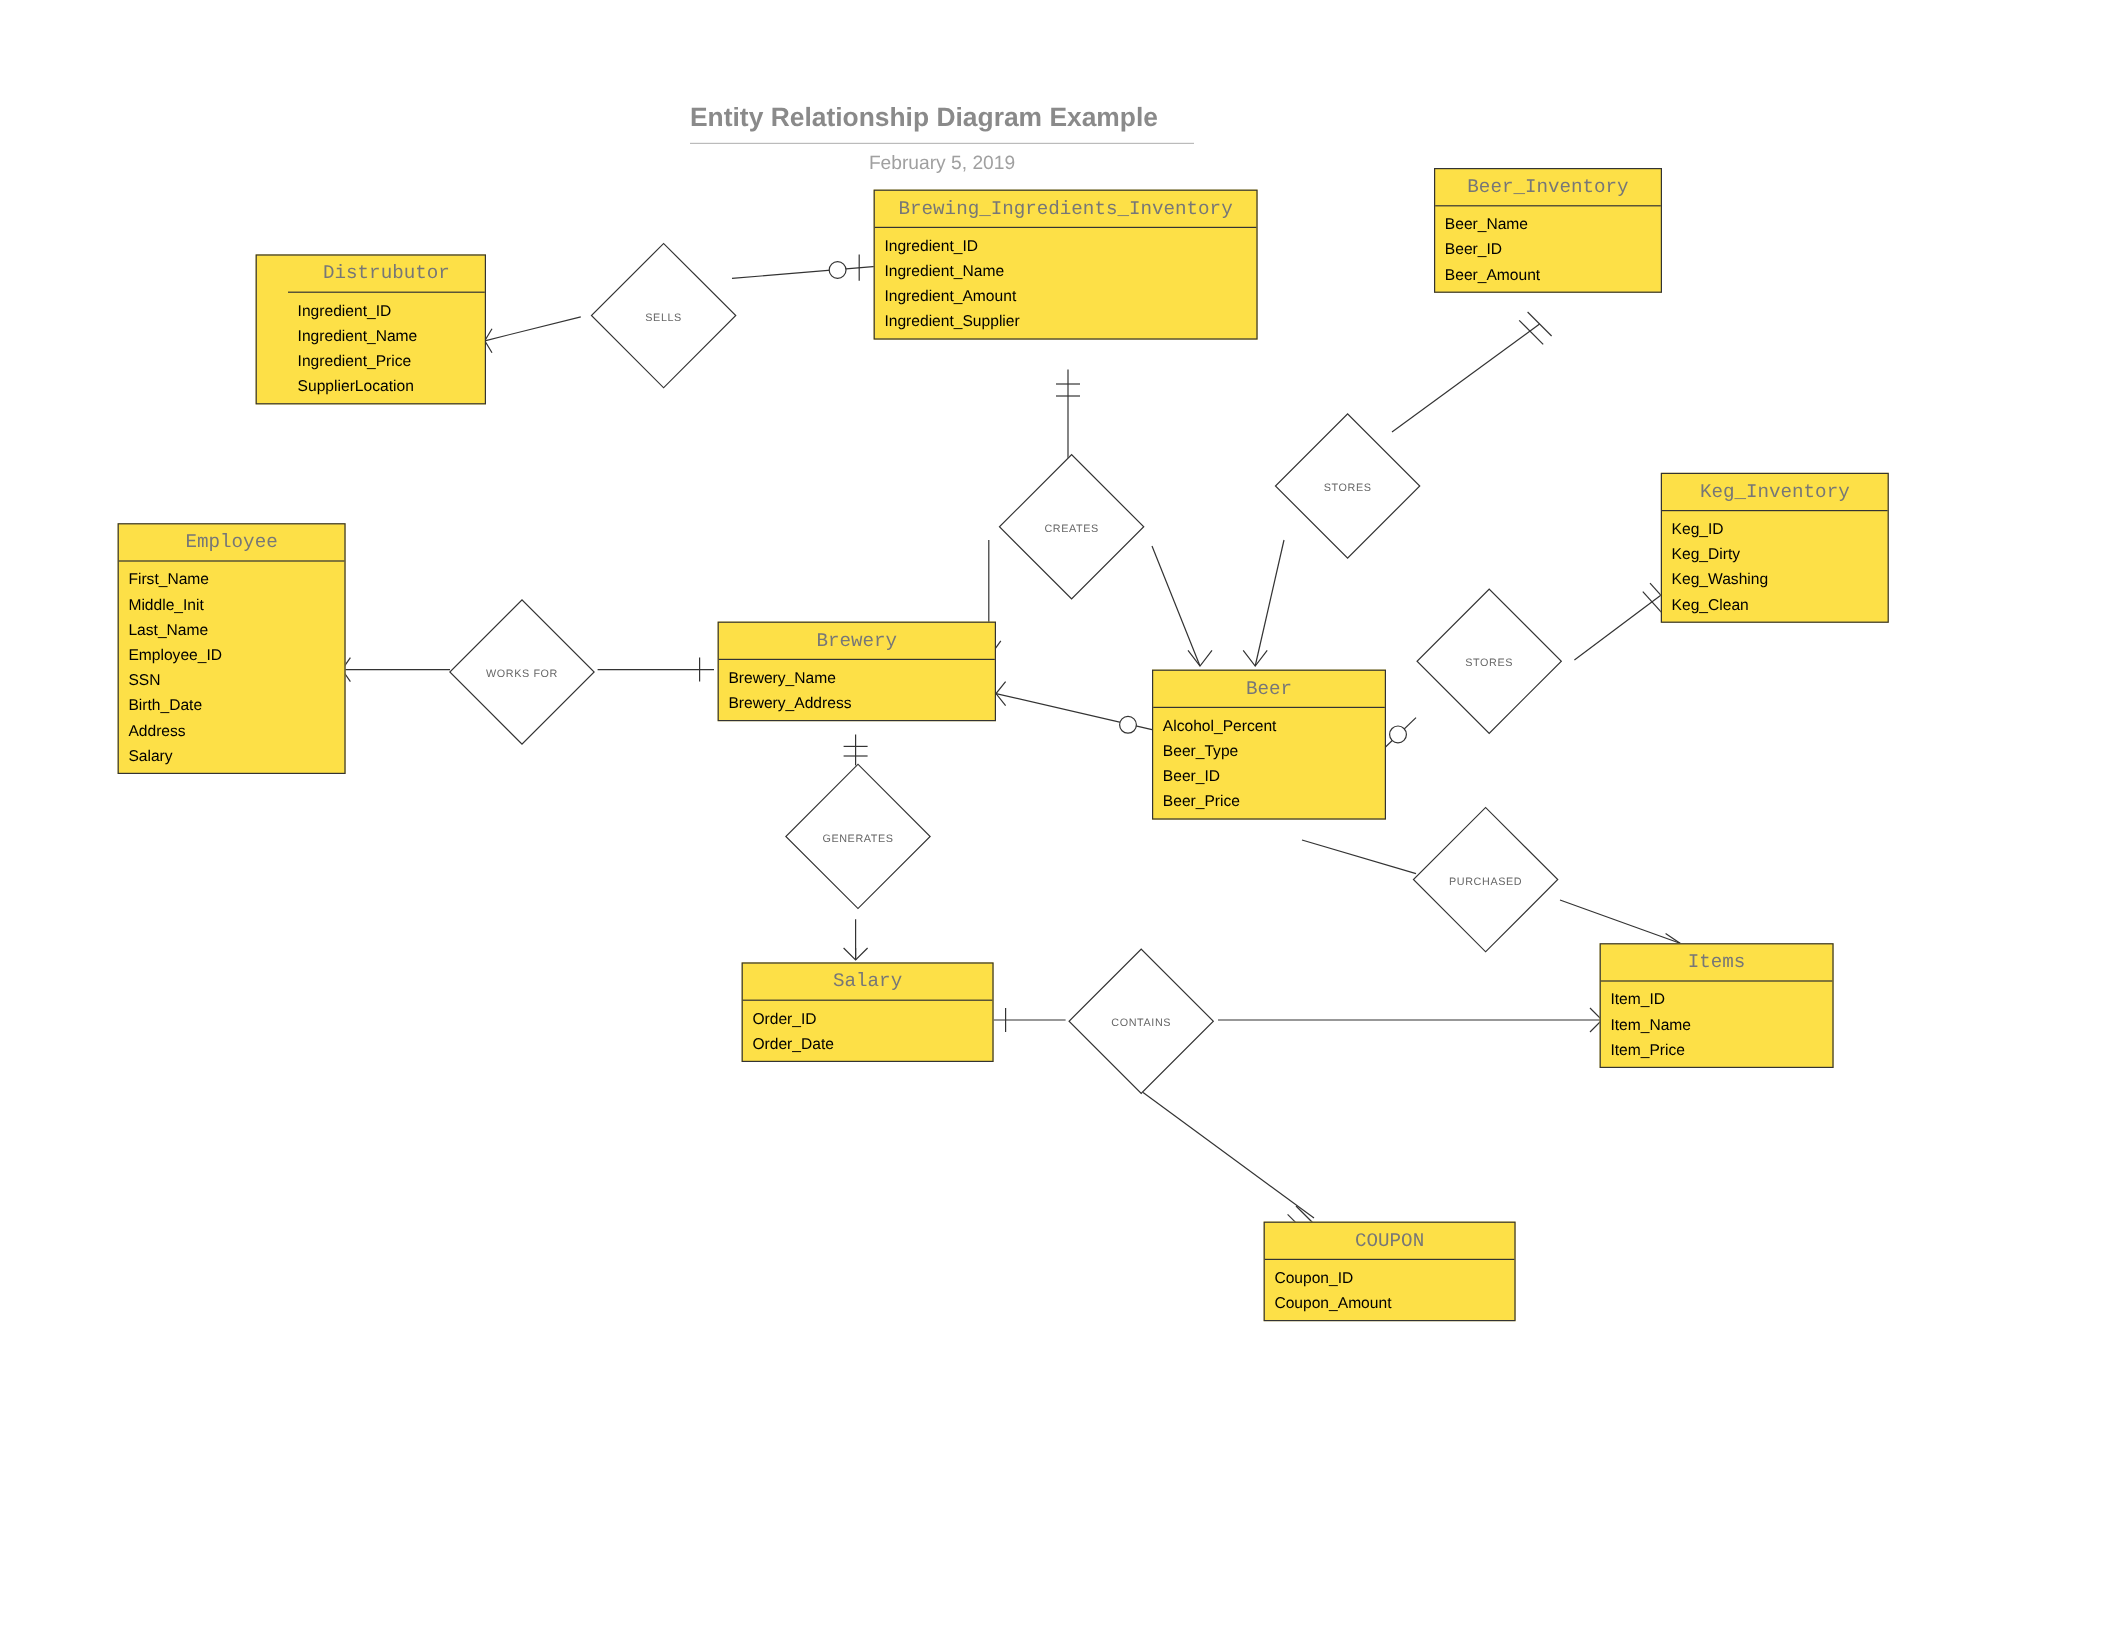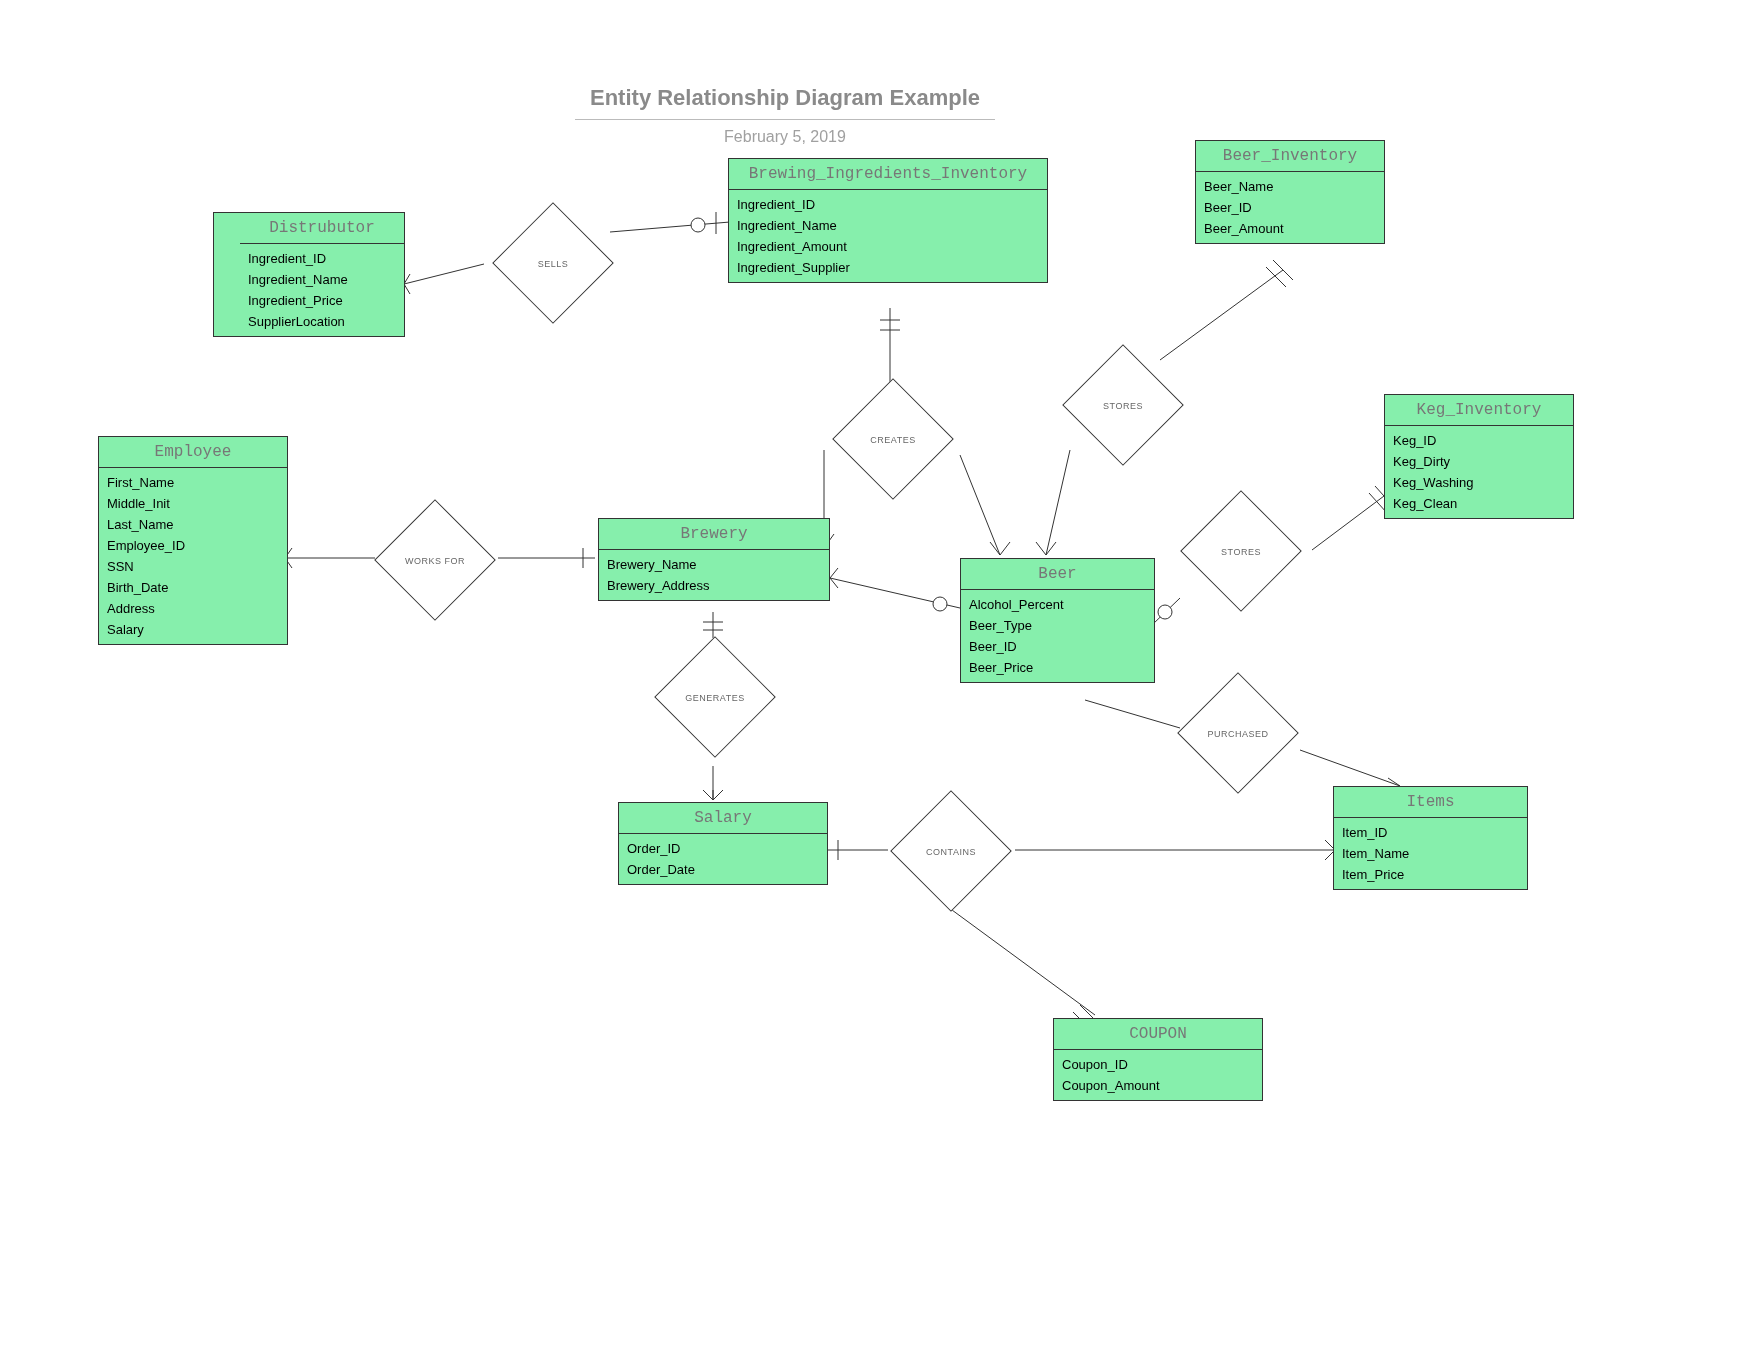--- a/index.html
+++ b/index.html
@@ -10,38 +10,37 @@
   }
   .canvas {
     position: relative;
     width: 1758px;
     height: 1358px;
     background: #ffffff;
   }
   .title {
     position: absolute;
     width: 420px;
-    text-align: center;
     color: #8a8a8a;
     font-size: 22px;
     font-weight: 600;
     border-bottom: 1px solid #bbb;
     padding-bottom: 8px;
   }
   .date {
     position: absolute;
     width: 200px;
     text-align: center;
     color: #a0a0a0;
     font-size: 16px;
   }
   .entity {
     position: absolute;
     border: 1px solid #333;
-    background: #86efac;
+    background: #fde047;
     box-sizing: border-box;
   }
   .entity-header {
     border-bottom: 1px solid #333;
     text-align: center;
     padding: 6px 4px;
     color: #777;
     font-size: 16px;
     font-family: "Courier New", monospace;
   }

